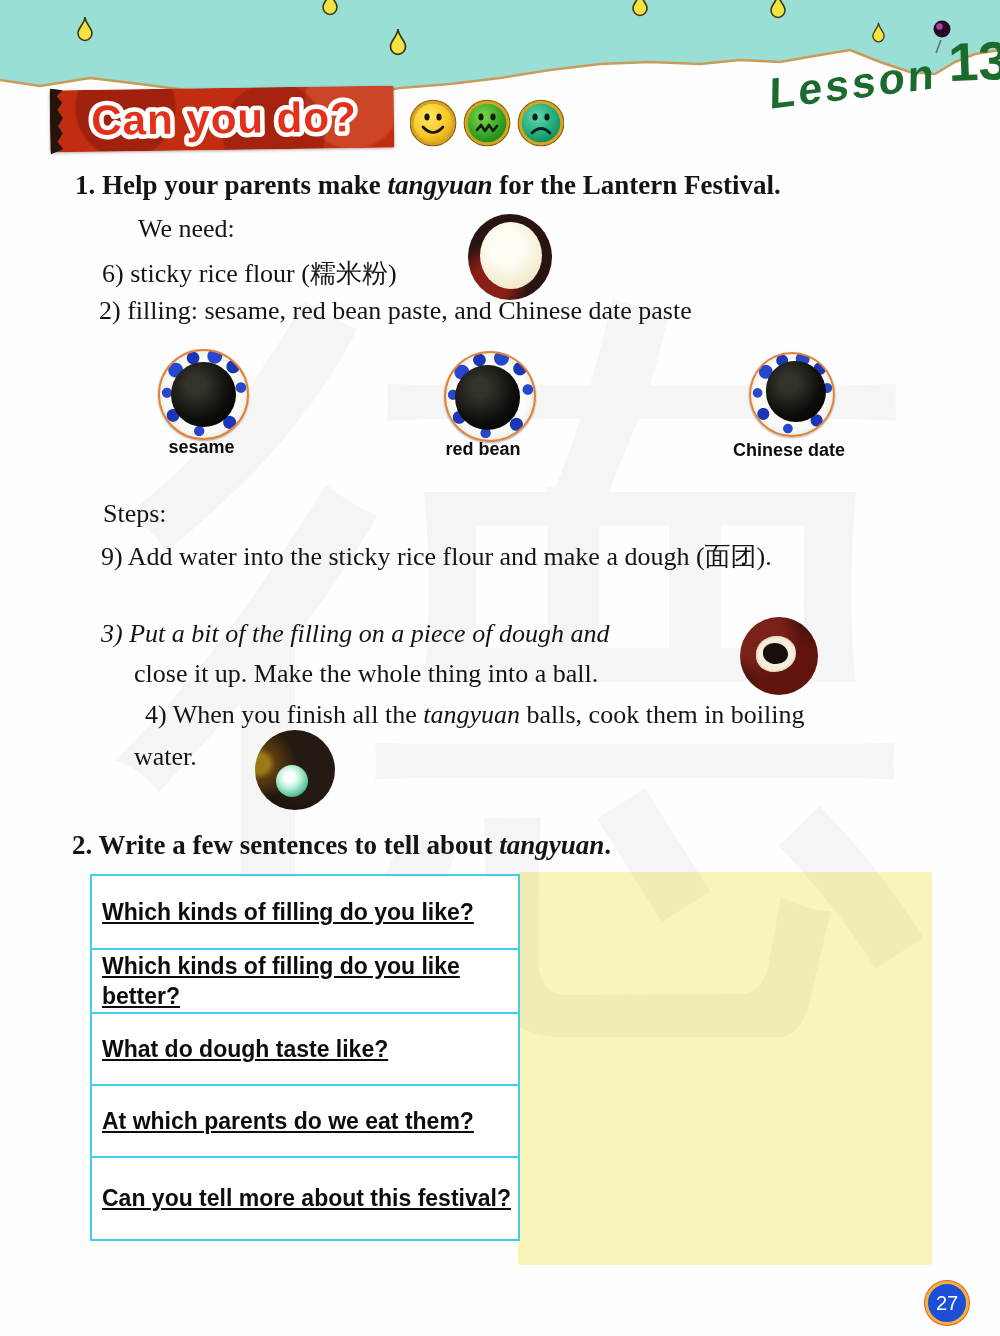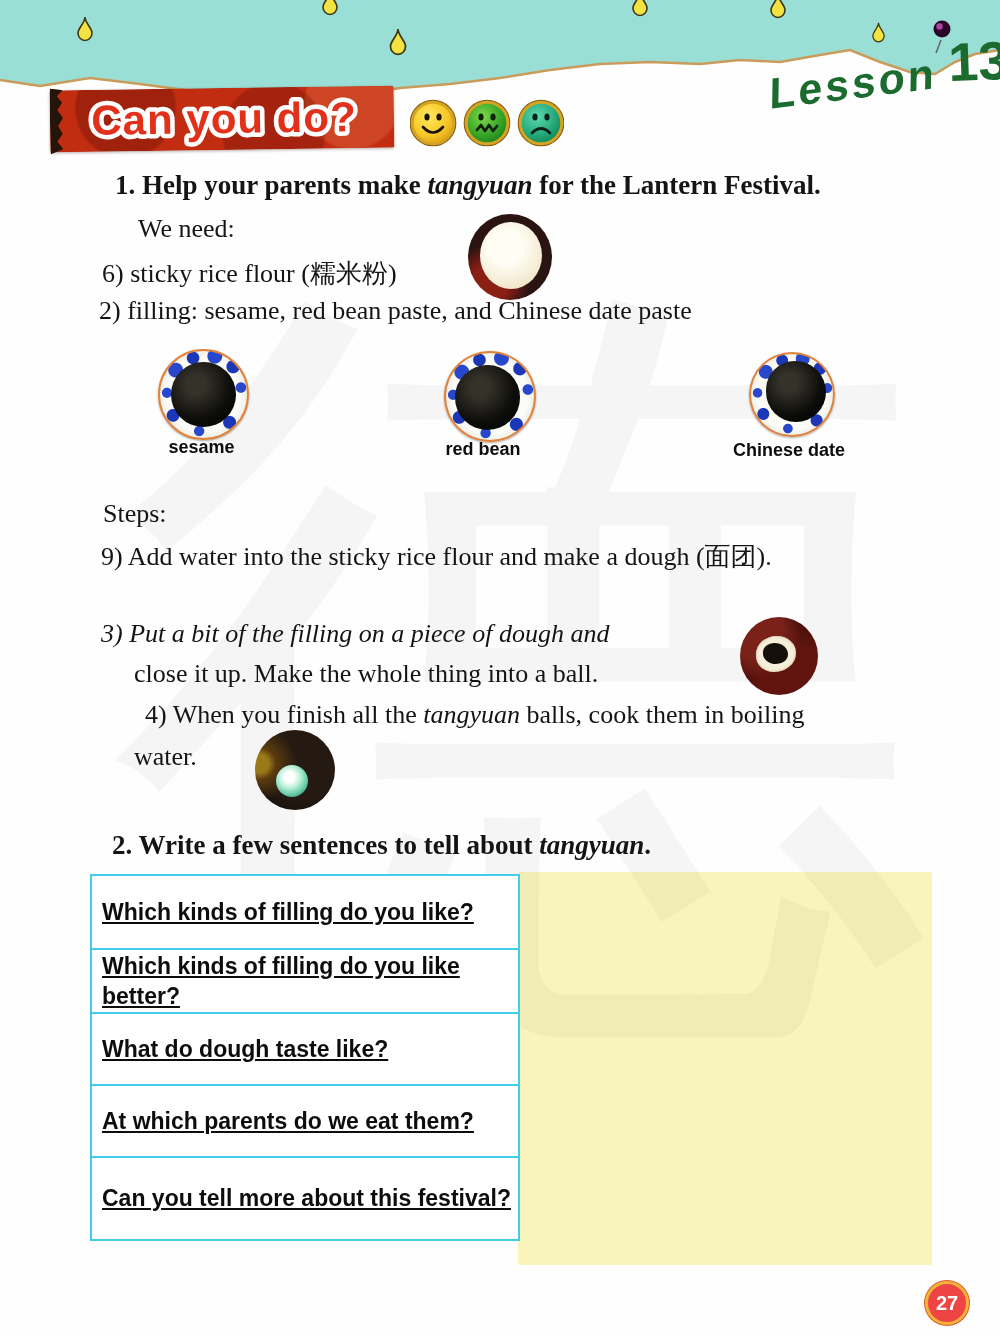--- a/index.html
+++ b/index.html
@@ -33,21 +33,21 @@
   }
   .banner-edge {
     position:absolute; left:0; top:-2px; width:13px; height:66px; background:#241409;
     clip-path:polygon(0 0,100% 3%,55% 12%,95% 22%,58% 33%,100% 45%,62% 57%,96% 69%,55% 81%,100% 92%,0 100%);
   }
   .banner-text-svg { position:absolute; left:16px; top:0; }
   
   .faces-svg { position:absolute; left:410px; top:99px; z-index:3; }
   
   .tline { position:absolute; z-index:4; font-size:26px; white-space:nowrap; }
-  .h1 { font-weight:bold; font-size:27px;margin-left:40px; }
+  .h1 { font-weight:bold; font-size:27px; }
   .em-bold { font-style:italic; font-weight:bold; }
   .em { font-style:italic; }
   
   .photo { position:absolute; z-index:4; }
   .flour { border-radius:50%;
     background: radial-gradient(circle at 28% 78%, #8a1f14 0 20%, rgba(0,0,0,0) 42%),
                 radial-gradient(circle at 50% 50%, #2a1412 0 70%, #120808 100%); }
   .flour::after { content:""; position:absolute; left:14%; top:9%; width:74%; height:78%; border-radius:50%;
     background: radial-gradient(circle at 42% 38%, #fffdf4 0 30%, #f3ead0 70%, #e6d7b2 100%); }
   .bowl { border-radius:50%; border:2px solid #e0823a; box-shadow:0 1px 2px rgba(0,0,0,.35);
@@ -90,23 +90,23 @@
     font-family:"Liberation Sans", sans-serif; font-weight:700; font-size:23px;
     line-height:1.32; color:#0d0d0d;text-decoration:underline; }
   .q-row:nth-child(1) { height:74px; }
   .q-row:nth-child(2) { height:64px; }
   .q-row:nth-child(3) { height:72px; }
   .q-row:nth-child(4) { height:72px; }
   .q-row:nth-child(5) { height:81px; border-bottom:none; }
   .q-row span { white-space:normal; }
   
   .page-badge { position:absolute; left:925px; top:1281px; width:38px; height:38px; z-index:5;
-    background:#ef4444; border:3px solid #f2b33c; border-radius:50%;
+    background:#1d4ed8; border:3px solid #f2b33c; border-radius:50%;
     box-shadow:0 0 0 1px #e05a20; display:flex; align-items:center; justify-content:center;
-    color:#ffffff; font-family:"Liberation Sans", sans-serif; font-weight:bold; font-size:20px; }
+    color:#ffffff; font-family:"Liberation Sans", sans-serif; font-weight:normal; font-size:20px; }
   
   .watermark { position:absolute; left:80px; top:170px; width:880px; height:1020px; z-index:1;
     display:flex; align-items:center; justify-content:center; pointer-events:none;
     font-family:"DejaVu Sans", sans-serif; font-size:820px; color:#4a4a4a; opacity:0.045; }
 </style>
 </head>
 <body>
 
 <div class="page">
 

